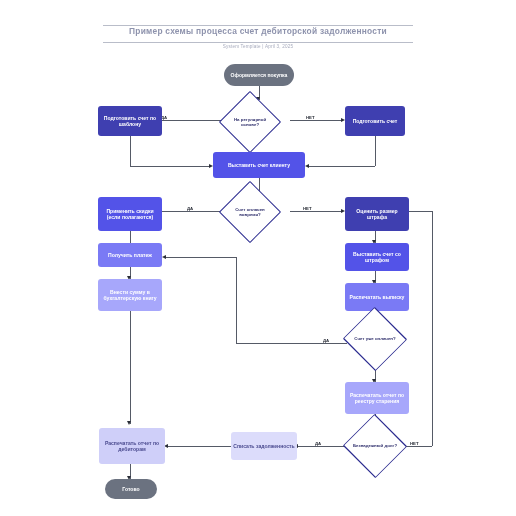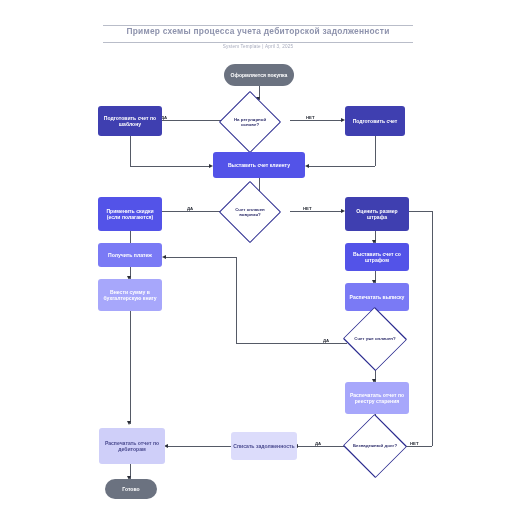--- a/index.html
+++ b/index.html
@@ -63,21 +63,21 @@
   .elab{position:absolute;font-size:4.3px;font-weight:bold;color:#2a2e38;
         background:#ffffff;padding:0 1px;white-space:nowrap;}
 </style>
 </head>
 <body>
 
 <div id="canvas">
 
   <div class="hdr">
     <div class="hdr-rule top"></div>
-    <div class="hdr-title">Пример схемы процесса учета дебиторской задолженности</div>
+    <div class="hdr-title">Пример схемы процесса счет дебиторской задолженности</div>
     <div class="hdr-rule bot"></div>
     <div class="hdr-sub">System Template  |  April 3, 2025</div>
   </div>
 
   <div class="ln lnv" style="left:259px;top:86px;height:14px;"></div>
   <div class="arw d" style="left:256.4px;top:97px;"></div>
 
   <div class="ln lnh" style="left:143px;top:120px;width:85px;"></div>
   <div class="arw l" style="left:140px;top:117.5px;"></div>
   <div class="elab" style="left:160px;top:115px;">ДА</div>

